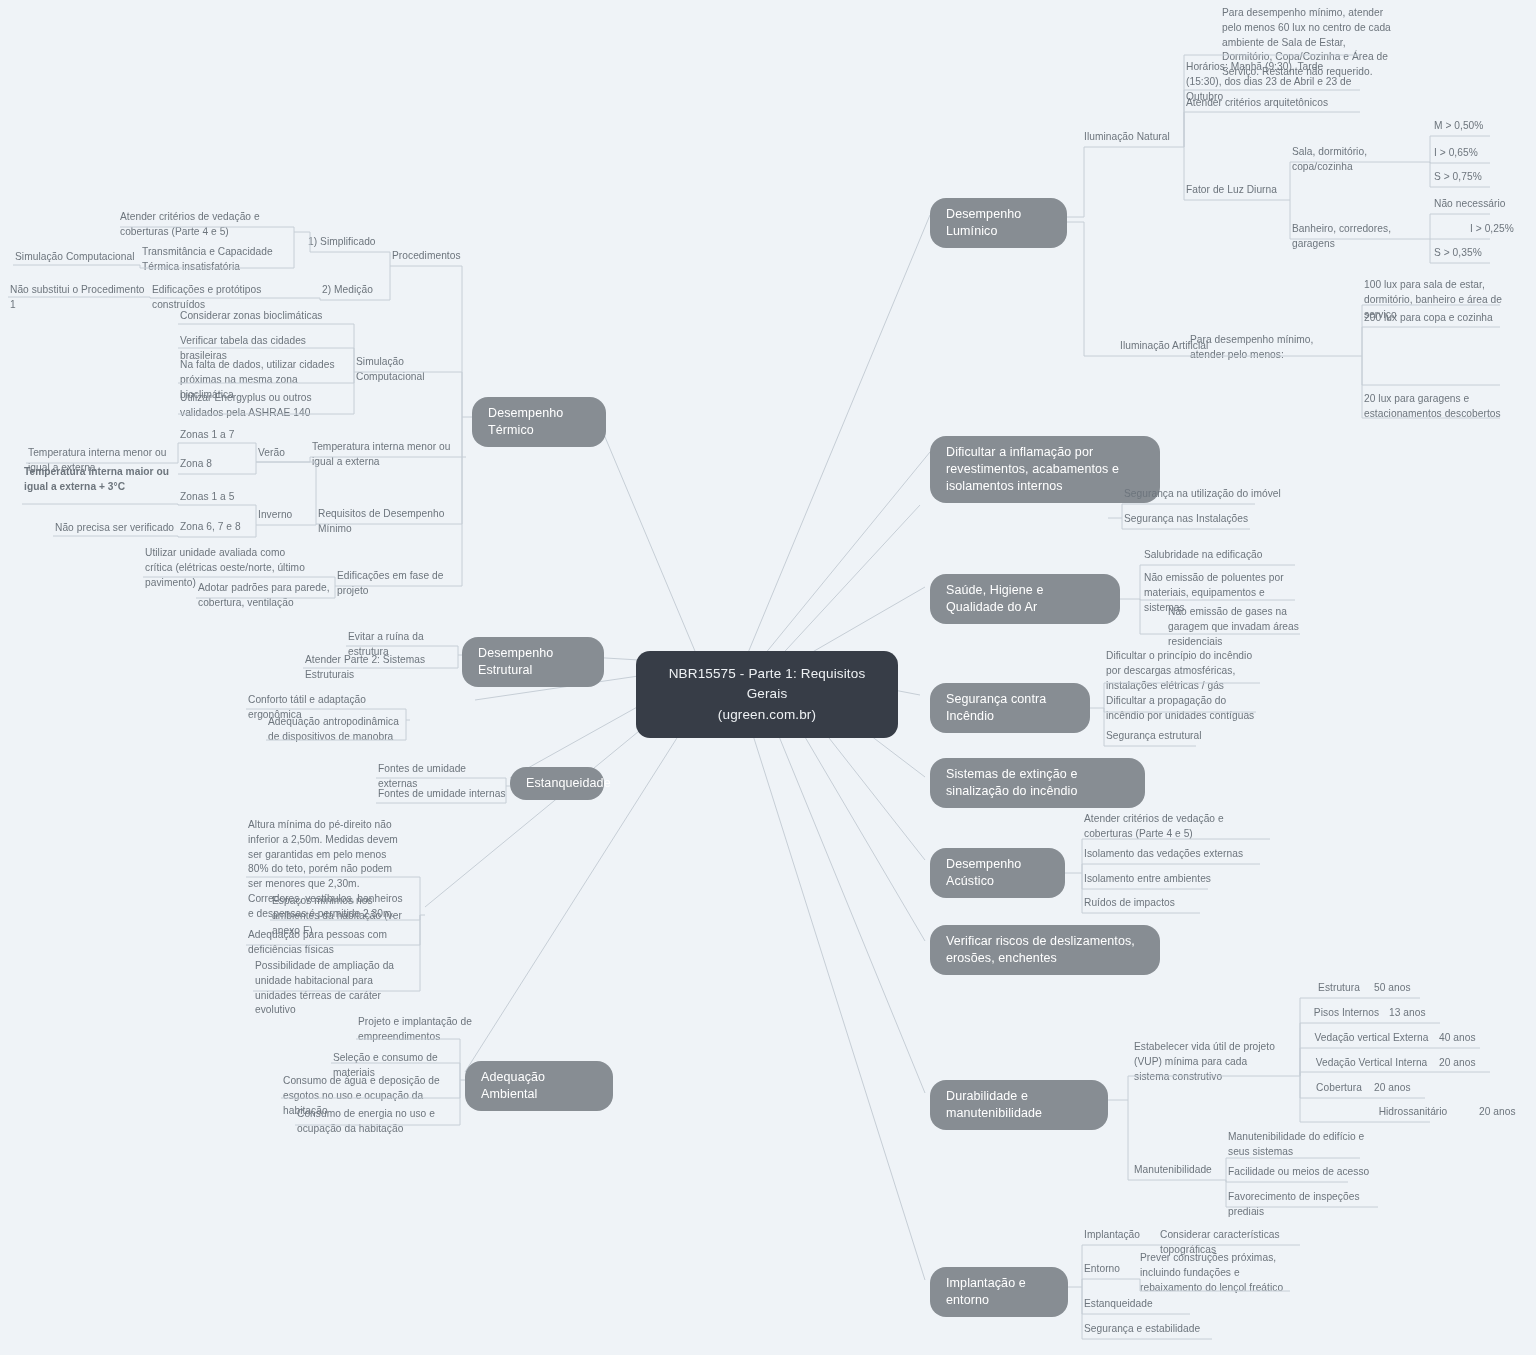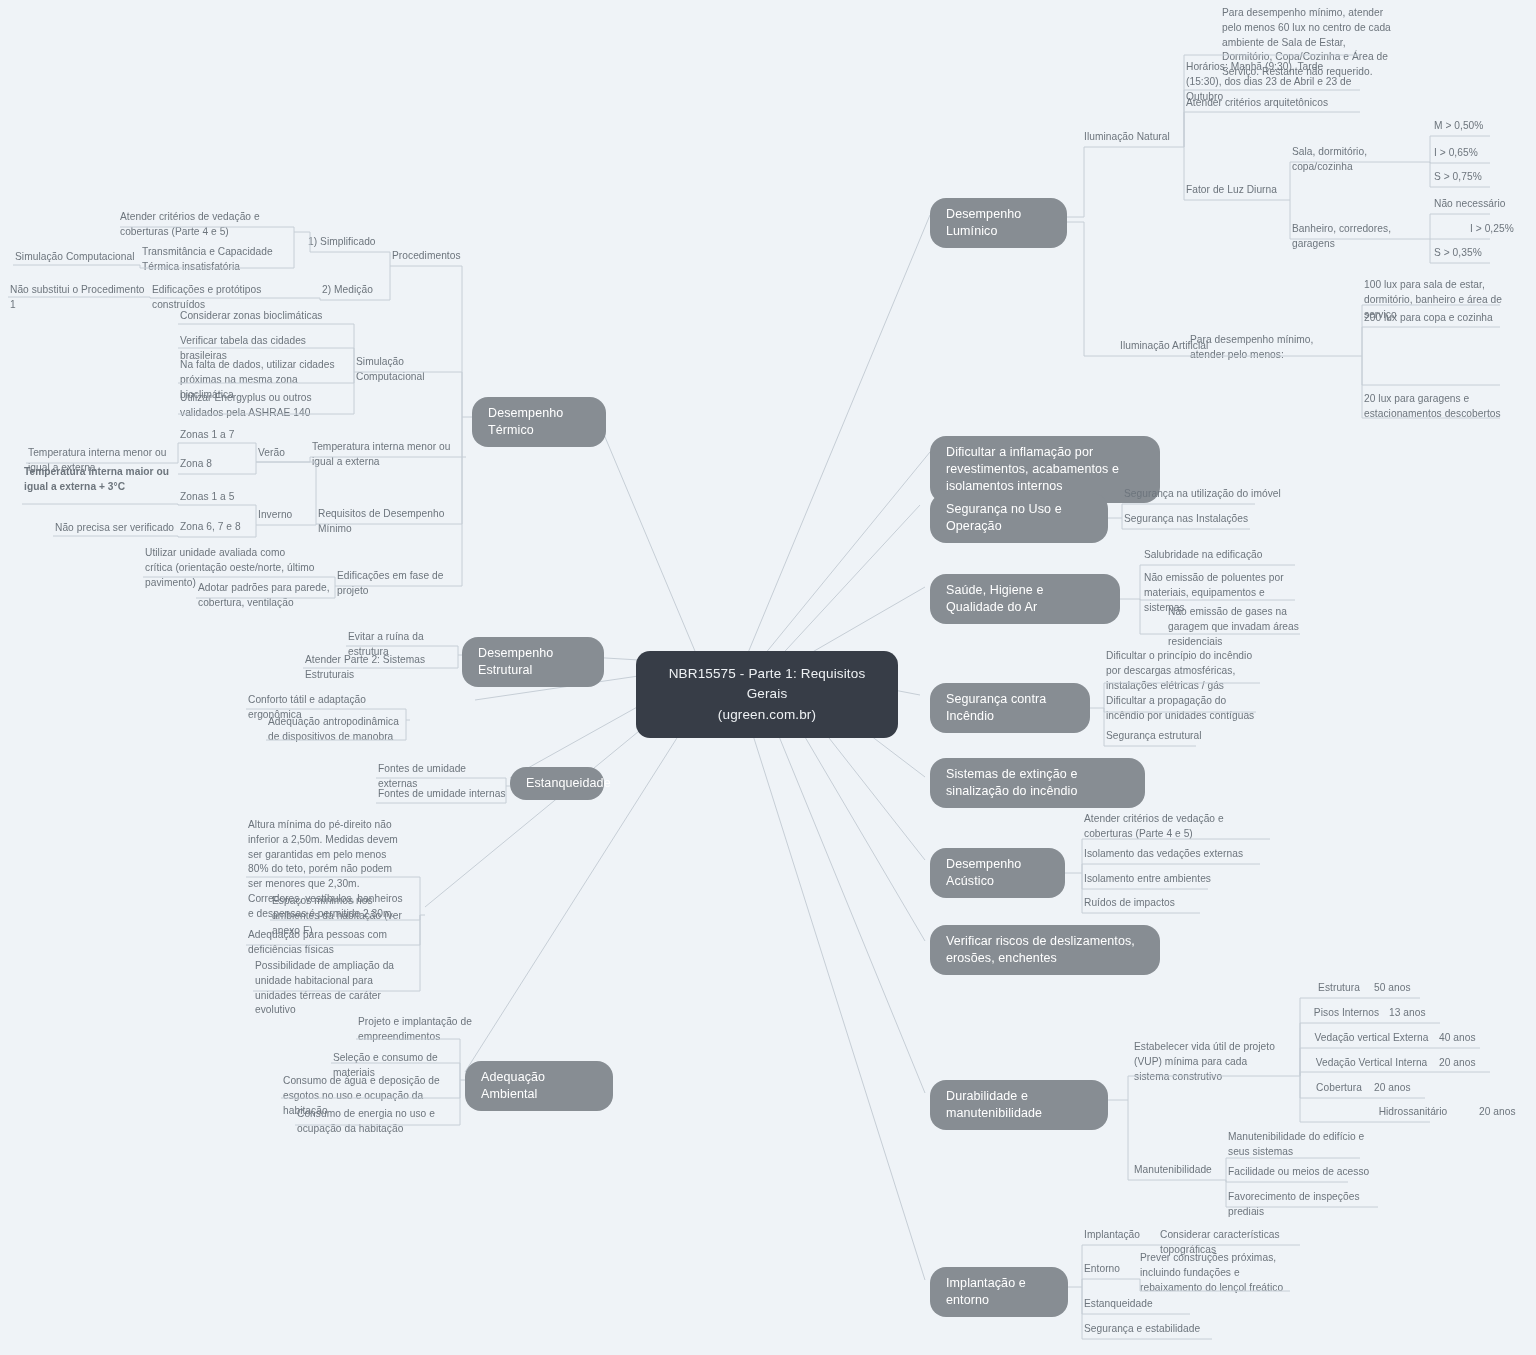--- a/index.html
+++ b/index.html
@@ -98,23 +98,20 @@
   </div>
   <div class="node leaf" style="left:1190px;top:333px;width:150px;">Para desempenho mínimo, atender pelo menos:</div>
   <div class="node leaf" style="left:1364px;top:278px;width:170px;">100 lux para sala de estar, dormitório, banheiro e área de serviço</div>
   <div class="node leaf" style="left:1364px;top:311px;width:170px;">200 lux para copa e cozinha</div>
   <div class="node leaf" style="left:1364px;top:392px;width:170px;">20 lux para garagens e estacionamentos descobertos</div>
 
   <div class="node pill" style="left:930px;top:436px;width:230px;">
     <span>Dificultar a inflamação por revestimentos, acabamentos e isolamentos internos</span>
   </div>
 
-  <div class="node pill" style="left:930px;top:493px;width:178px;">
-    <span>Segurança no Uso e Operação</span>
-  </div>
   <div class="node leaf" style="left:1124px;top:487px;width:160px;">Segurança na utilização do imóvel</div>
   <div class="node leaf" style="left:1124px;top:512px;width:160px;">Segurança nas Instalações</div>
 
   <div class="node pill" style="left:930px;top:574px;width:190px;">
     <span>Saúde, Higiene e Qualidade do Ar</span>
   </div>
   <div class="node leaf" style="left:1144px;top:548px;width:170px;">Salubridade na edificação</div>
   <div class="node leaf" style="left:1144px;top:571px;width:160px;">Não emissão de poluentes por materiais, equipamentos e sistemas</div>
   <div class="node leaf" style="left:1144px;top:605px;width:160px;margin-left:24px;">Não emissão de gases na garagem que invadam áreas residenciais</div>
 
@@ -212,21 +209,21 @@
   <div class="node leaf" style="left:180px;top:457px;width:80px;">Zona 8</div>
   <div class="node leaf" style="left:28px;top:446px;width:150px;">Temperatura interna menor ou igual a externa</div>
 
   <div class="node leaf" style="left:258px;top:508px;width:55px;">Inverno</div>
   <div class="node leaf" style="left:180px;top:490px;width:80px;">Zonas 1 a 5</div>
   <div class="node leaf" style="left:180px;top:520px;width:85px;">Zona 6, 7 e 8</div>
   <div class="node leaf" style="left:24px;top:465px;width:155px;font-weight:bold;">Temperatura interna maior ou igual a externa + 3°C</div>
   <div class="node leaf" style="left:55px;top:521px;width:125px;">Não precisa ser verificado</div>
 
   <div class="node leaf" style="left:337px;top:569px;width:125px;">Edificações em fase de projeto</div>
-  <div class="node leaf" style="left:145px;top:546px;width:170px;">Utilizar unidade avaliada como crítica (orientação oeste/norte, último pavimento)</div>
+  <div class="node leaf" style="left:145px;top:546px;width:170px;">Utilizar unidade avaliada como crítica (elétricas oeste/norte, último pavimento)</div>
   <div class="node leaf" style="left:198px;top:581px;width:135px;">Adotar padrões para parede, cobertura, ventilação</div>
 
   <div class="node pill" style="left:462px;top:637px;width:142px;">
     <span>Desempenho Estrutural</span>
   </div>
   <div class="node leaf" style="left:348px;top:630px;width:110px;">Evitar a ruína da estrutura</div>
   <div class="node leaf" style="left:305px;top:653px;width:145px;">Atender Parte 2: Sistemas Estruturais</div>
 
   <div class="node leaf" style="left:248px;top:693px;width:150px;">Conforto tátil e adaptação ergonômica</div>
   <div class="node leaf" style="left:268px;top:715px;width:135px;">Adequação antropodinâmica de dispositivos de manobra</div>

